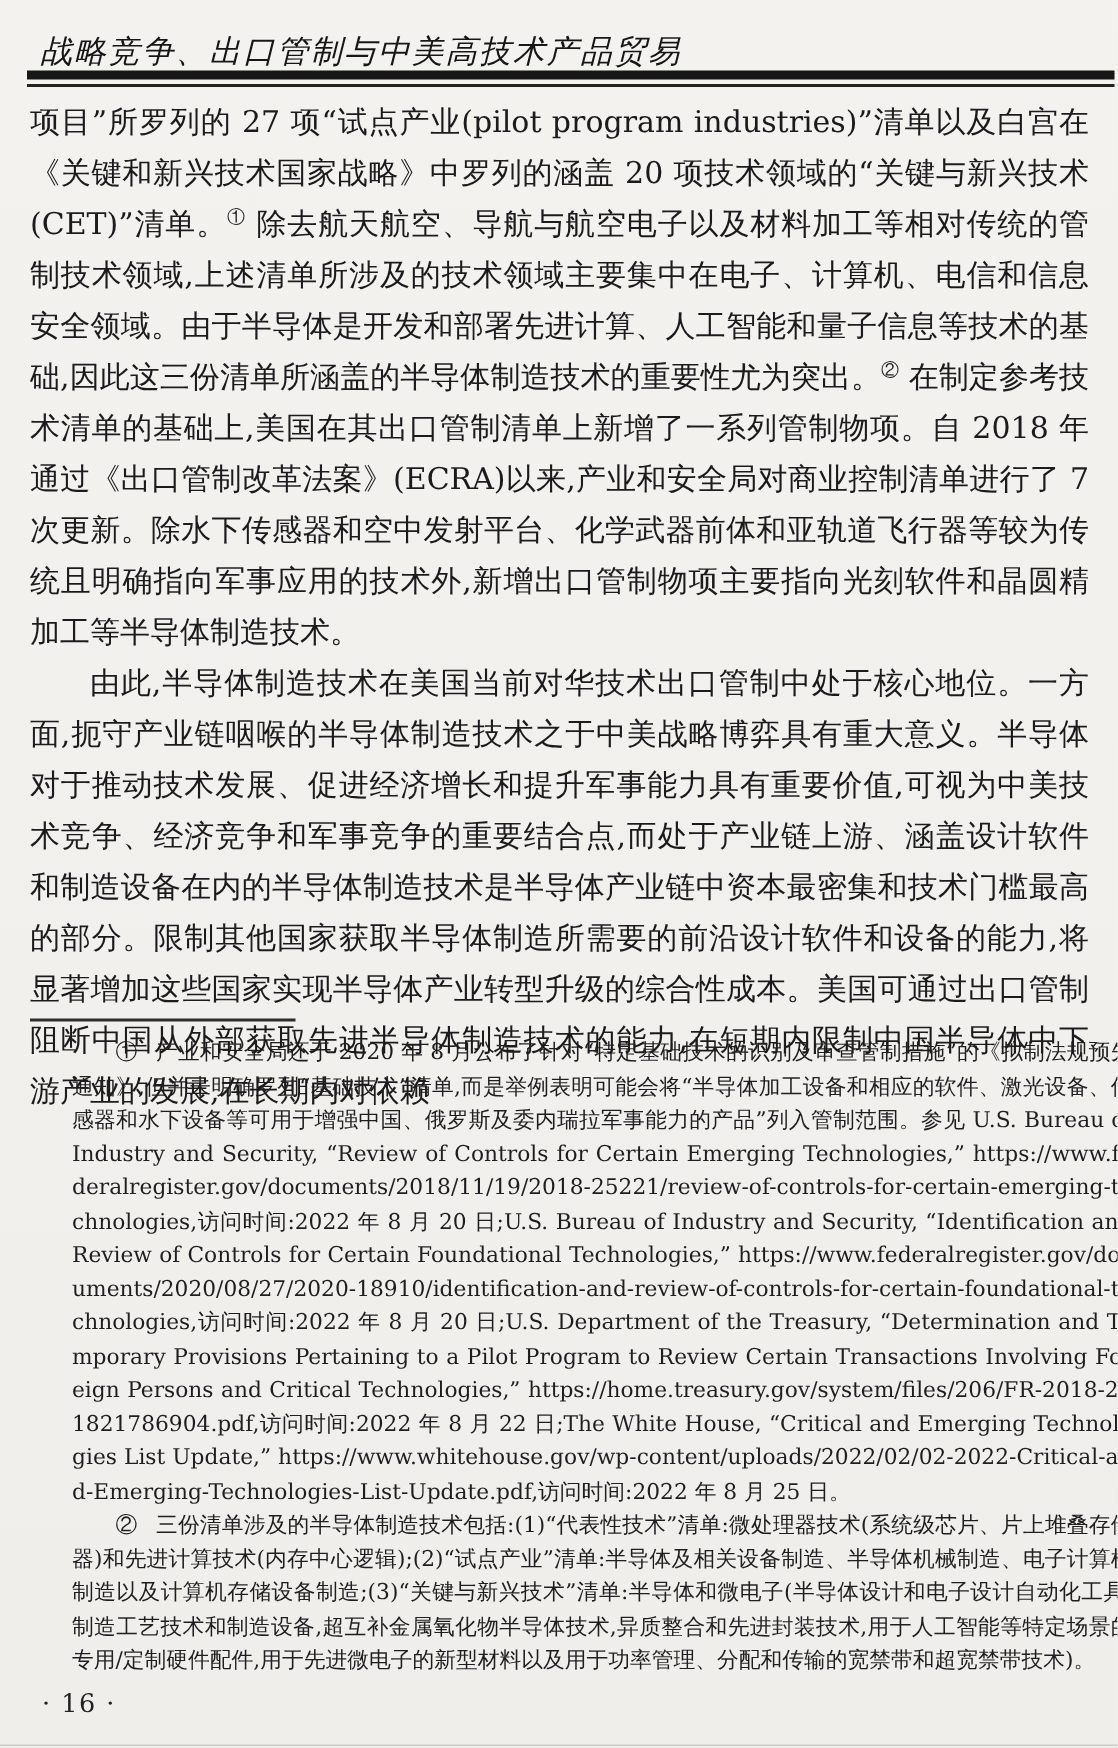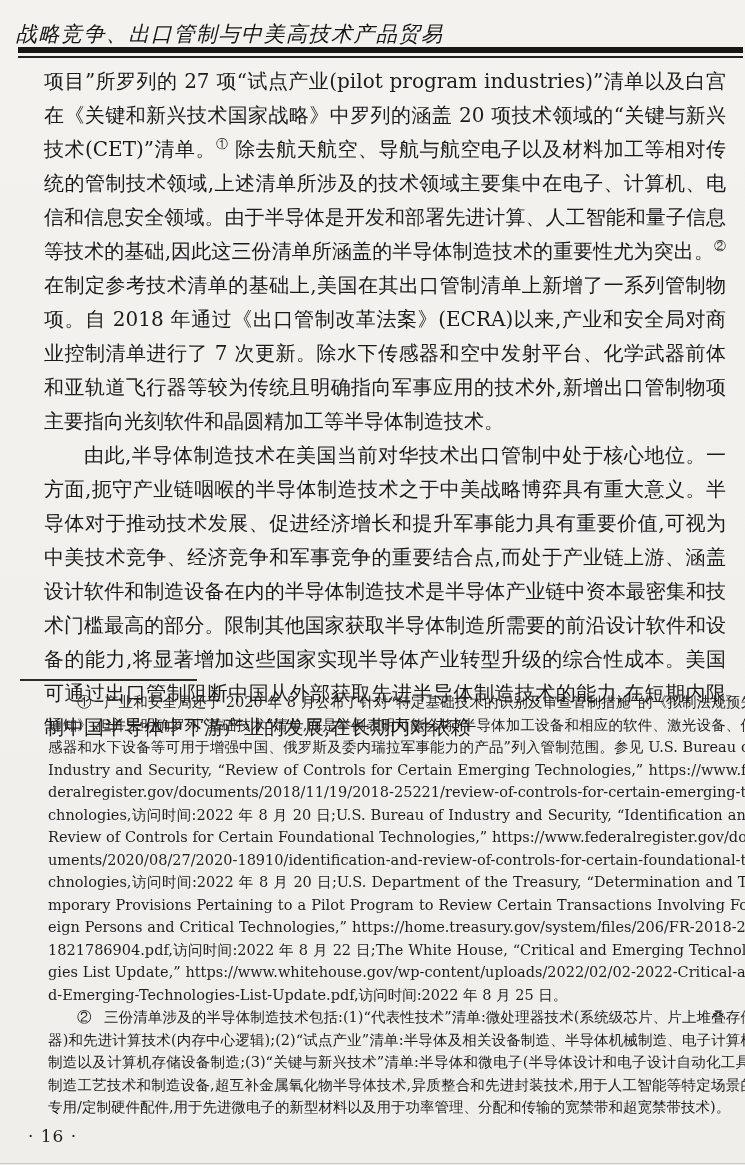--- a/index.html
+++ b/index.html
@@ -11,38 +11,38 @@
     color: #1d1d1f;
     font-family: "DejaVu Serif", serif;
     overflow: hidden;
   }
   .page {
     position: absolute; inset: 0;
     background: linear-gradient(180deg, #f3f2ef 0%, #f1f0ed 55%, #efeeeb 100%);
   }
   
   .header-title {
-    position: absolute; top: 22px; left: 16px;
+    position: absolute; top: 22px; left: 27px;
     font-size: 21px; line-height: 24px;
     font-style: italic;
     letter-spacing: 1.5px;
     color: #161616;
     white-space: nowrap;
   }
   .rule-thick { position: absolute; top: 47px; left: 18px; right: 2px; height: 6px; background: #171717; }
   .rule-thin  { position: absolute; top: 56px; left: 18px; right: 2px; height: 2px; background: #222; }
   
   .body-text {
     position: absolute; top: 64px; left: 20px; width: 706px;
     font-size: 20px; line-height: 34px;
     text-align: justify;
     text-justify: inter-ideograph;
     color: #1b1b1d;
   }
-  .para { text-align: justify; margin-left: 24px; }
+  .para { text-align: justify; }
   .para.indent { text-indent: 2em; }
   .fn-ref {
     font-size: 12px;
     vertical-align: super;
     line-height: 0;
     letter-spacing: 0;
   }
   
   .footnote-rule {
     position: absolute; top: 679px; left: 20px;

